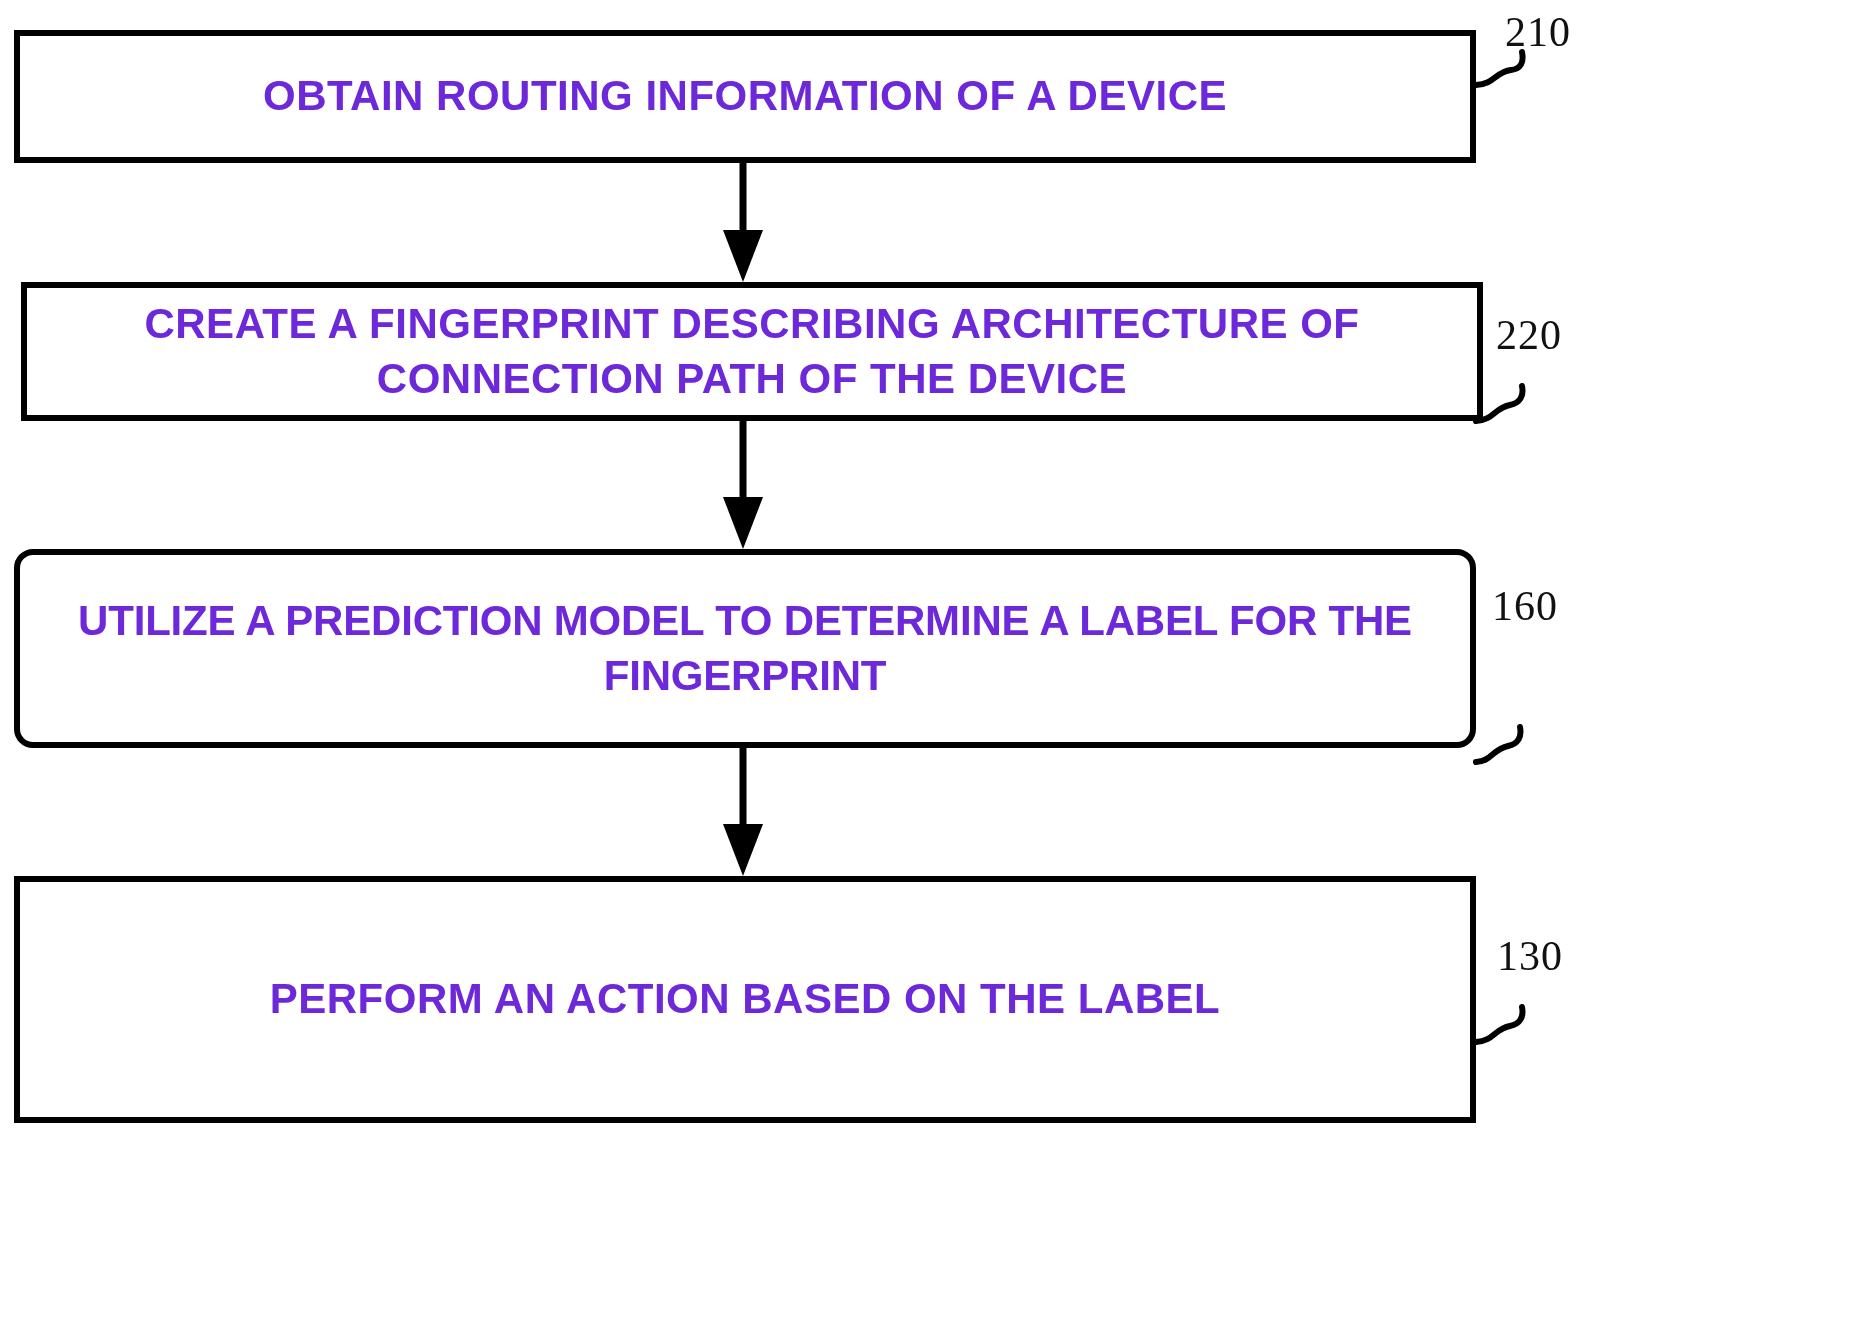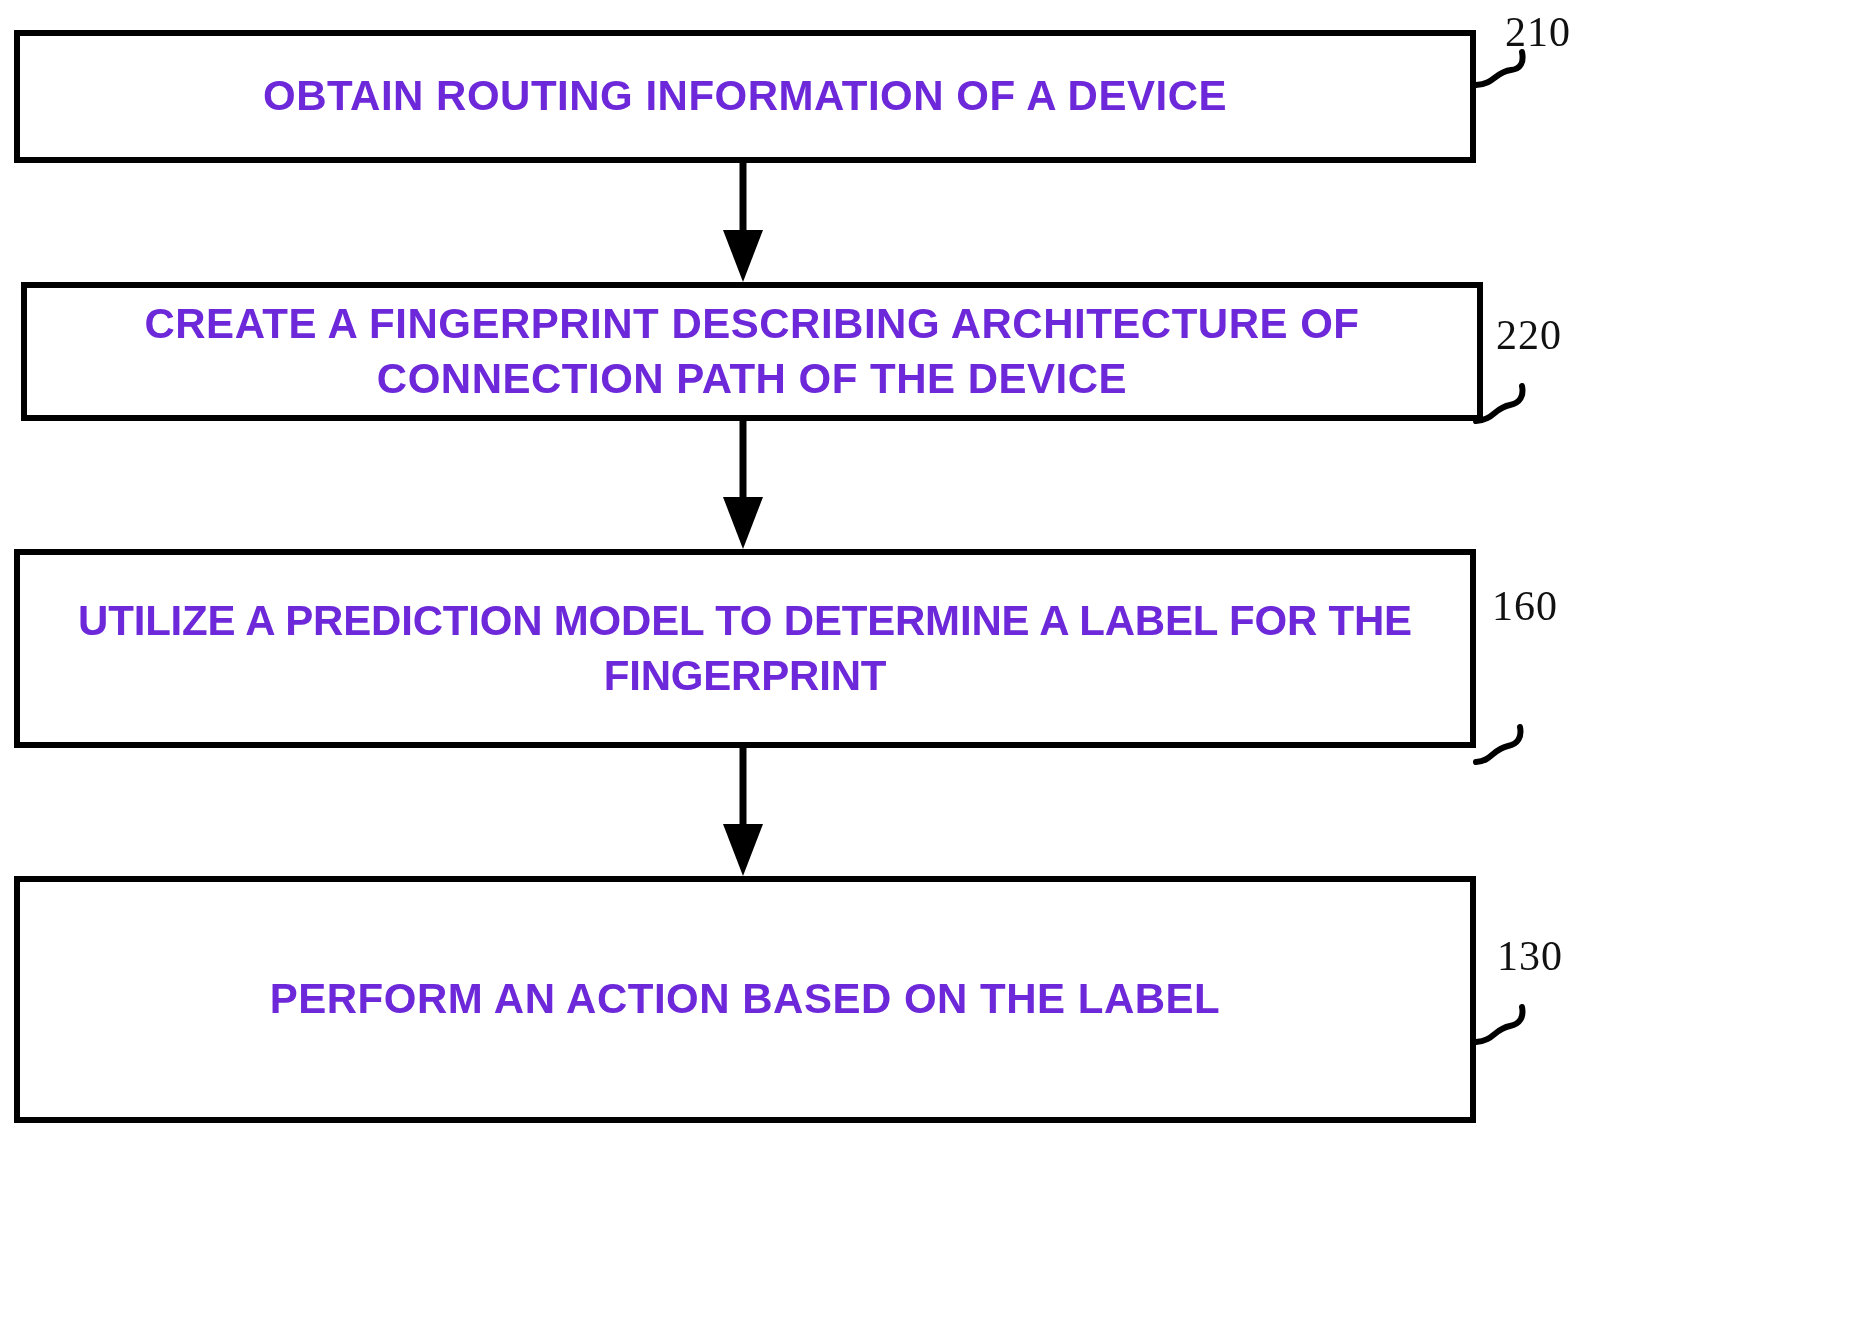--- a/index.html
+++ b/index.html
@@ -36,21 +36,21 @@
     font-size: 42px;
     line-height: 1.30;
     letter-spacing: 0.5px;
     color: #6d28d9;
     white-space: pre-line;
     padding: 0 8px;
   }
 
   #box-210 { left: 14px;  top: 30px;   width: 1462px; height: 133px; }
   #box-220 { left: 14px;  top: 282px;  width: 1462px; height: 139px; margin-left: 7px; }
-  #box-230 { left: 14px;  top: 549px;  width: 1462px; height: 199px; }
+  #box-230 { left: 14px;  top: 549px;  width: 1462px; height: 199px; border-radius: 19px; }
   #box-240 { left: 14px;  top: 876px;  width: 1462px; height: 247px; }
 
   
   #box-230 .proc-text { font-size: 42px; letter-spacing: -0.2px; padding: 0 2px; }
 
   
   .connector {
     position: absolute;
     left: 0;
     top: 0;

